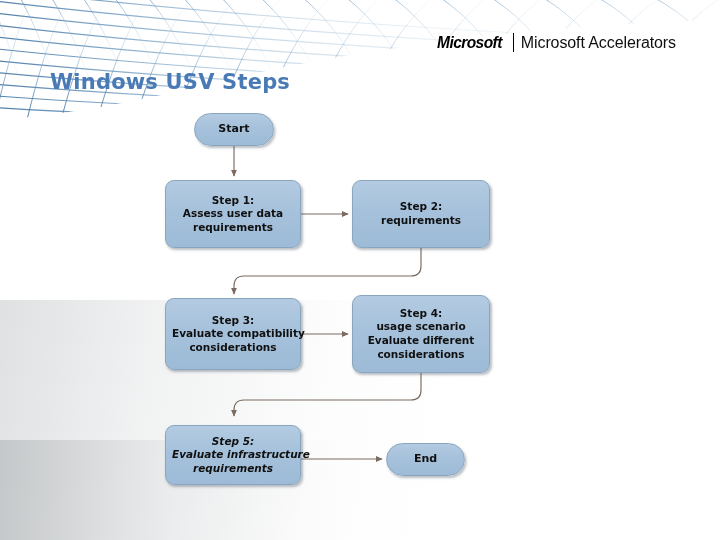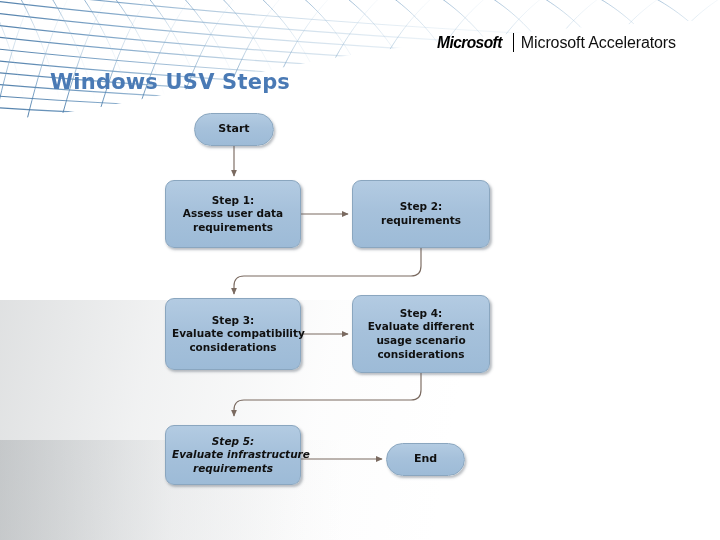--- a/index.html
+++ b/index.html
@@ -280,22 +280,22 @@
       <div class="lines">
         <div>Step 3:</div>
         <div>Evaluate compatibility</div>
         <div>considerations</div>
       </div>
     </div>
 
     <div class="node box" id="n-s4">
       <div class="lines">
         <div>Step 4:</div>
+        <div>usage scenario</div>
         <div>Evaluate different</div>
-        <div>usage scenario</div>
         <div>considerations</div>
       </div>
     </div>
 
     <div class="node box" id="n-s5">
       <div class="lines">
         <div>Step 5:</div>
         <div>Evaluate infrastructure</div>
         <div>requirements</div>
       </div>

